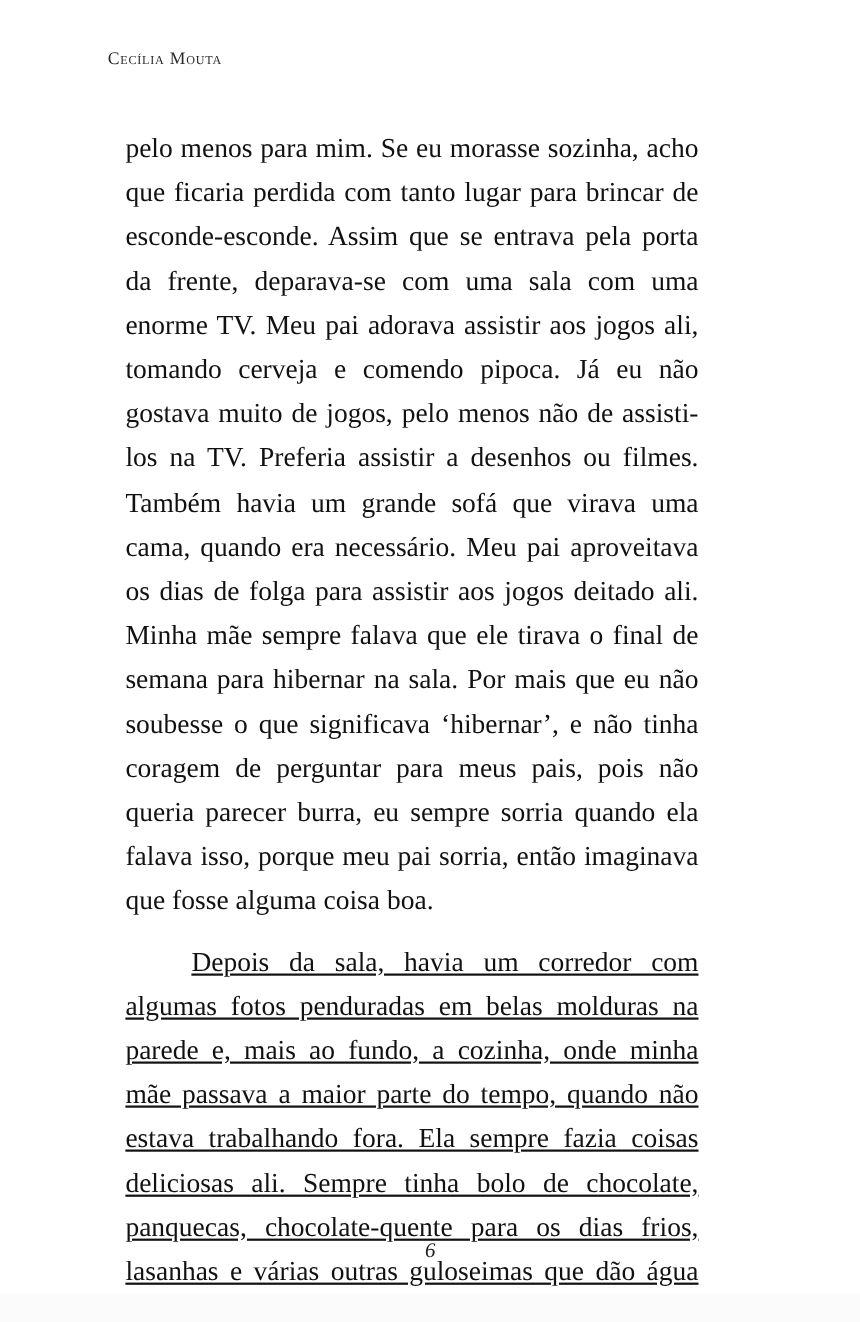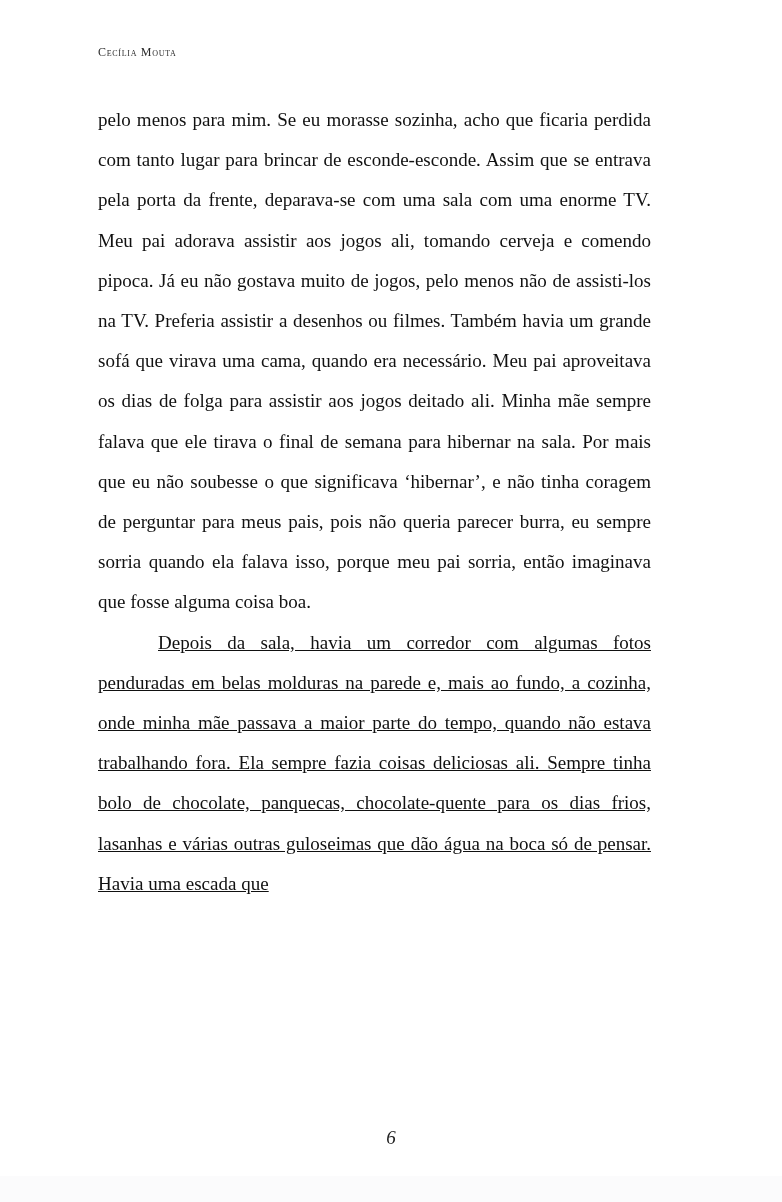--- a/index.html
+++ b/index.html
@@ -28,39 +28,39 @@
     height: 26px;
     background: #fbfbfc;
   }
 
   
   .running-head {
     position: absolute;
     left: 98px;
     top: 46px;
     font-family: "Liberation Serif", "DejaVu Serif", serif;
-    font-size: 12px;
+    font-size: 16px;
     font-variant: small-caps;
     letter-spacing: 0.7px;
     color: #2b2b2b;
     line-height: 1;
     white-space: nowrap;
   }
 
   
   .text-block {
     position: absolute;
     left: 98px;
     top: 100px;
     width: 553px;
   }
 
   .para {
-    margin: 0;
-    font-size: 19px;
+    margin: 16px;
+    font-size: 25px;
     line-height: 40.2px;
     color: #111111;
     text-align: justify;
     text-justify: inter-word;
     hyphens: none;
     word-spacing: 0.1px;
   }
 
   .para.indented {
     text-indent: 60px;

